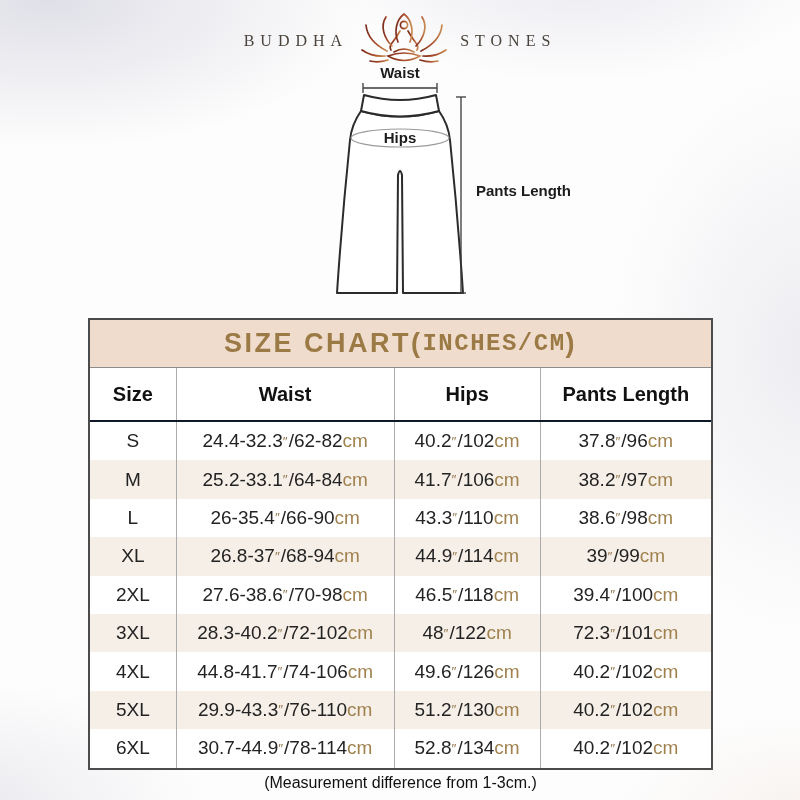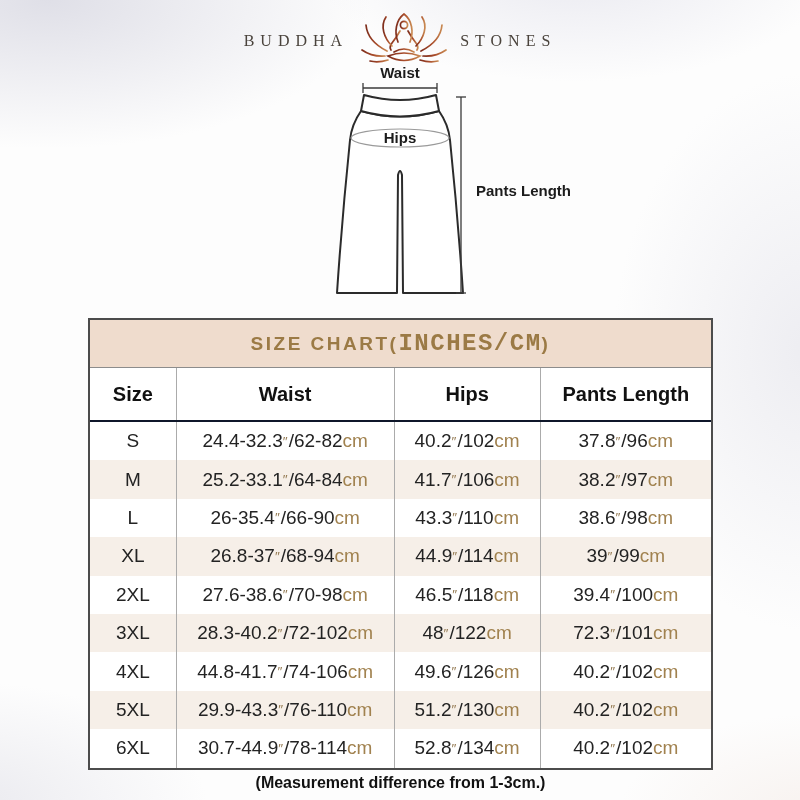--- a/index.html
+++ b/index.html
@@ -16,34 +16,34 @@
   }
   
   .brand{position:absolute;top:12px;left:0;width:100%;display:flex;align-items:center;justify-content:center;gap:10px;}
   .brand-word{font-family:"Liberation Serif",serif;font-size:16px;letter-spacing:6px;color:#4a433c;font-weight:500;}
   
   .diagram{position:absolute;left:280px;top:58px;width:300px;height:260px;}
   .diagram text{font-family:"Liberation Sans",sans-serif;font-weight:bold;fill:#1c1c1c;}
   
   .chart{position:absolute;left:88px;top:318px;width:625px;border:2px solid #4c4c4c;background:#fff;box-sizing:border-box;}
   .band{height:47px;background:#efdccd;border-bottom:1px solid #8c8c8c;display:flex;align-items:center;justify-content:center;color:#9b7a45;font-weight:bold;}
-  .t-main{font-size:19px;letter-spacing:2.5px;}
+  .t-main{font-size:27px;letter-spacing:2.5px;}
   .t-sub{font-size:24px;letter-spacing:1.5px;font-family:Liberation Mono, monospace;}
   .thead{display:flex;height:52px;border-bottom:2px solid #0f172a;font-weight:bold;font-size:20px;color:#111;}
   .thead>div,.trow>div{display:flex;align-items:center;justify-content:center;box-sizing:border-box;}
   .thead>div:not(:first-child),.trow>div:not(:first-child){border-left:1px solid #ababab;}
   .col-size{width:13.8%;}
   .col-waist{width:35.1%;}
   .col-hips{width:23.5%;}
   .col-len{width:27.6%;}
   .trow{display:flex;height:38.4px;font-size:19px;color:#232323;}
   .tbody .trow:nth-child(even){background:#f6efe8;}
   .tan{color:#a1824f;}
   .qt{color:#947a52;font-size:0.72em;vertical-align:0.22em;margin-right:1px;}
-  .note{position:absolute;left:88px;top:774px;width:625px;text-align:center;font-weight:bold;font-size:16px;color:#111;}
+  .note{position:absolute;left:88px;top:774px;width:625px;text-align:center;font-weight:normal;font-size:16px;color:#111;}
 </style>
 </head>
 <body>
 
 <div class="page">
 
   <div class="brand">
     <span class="brand-word">BUDDHA</span>
     <svg width="92" height="58" viewBox="0 0 92 58">
       <defs>

